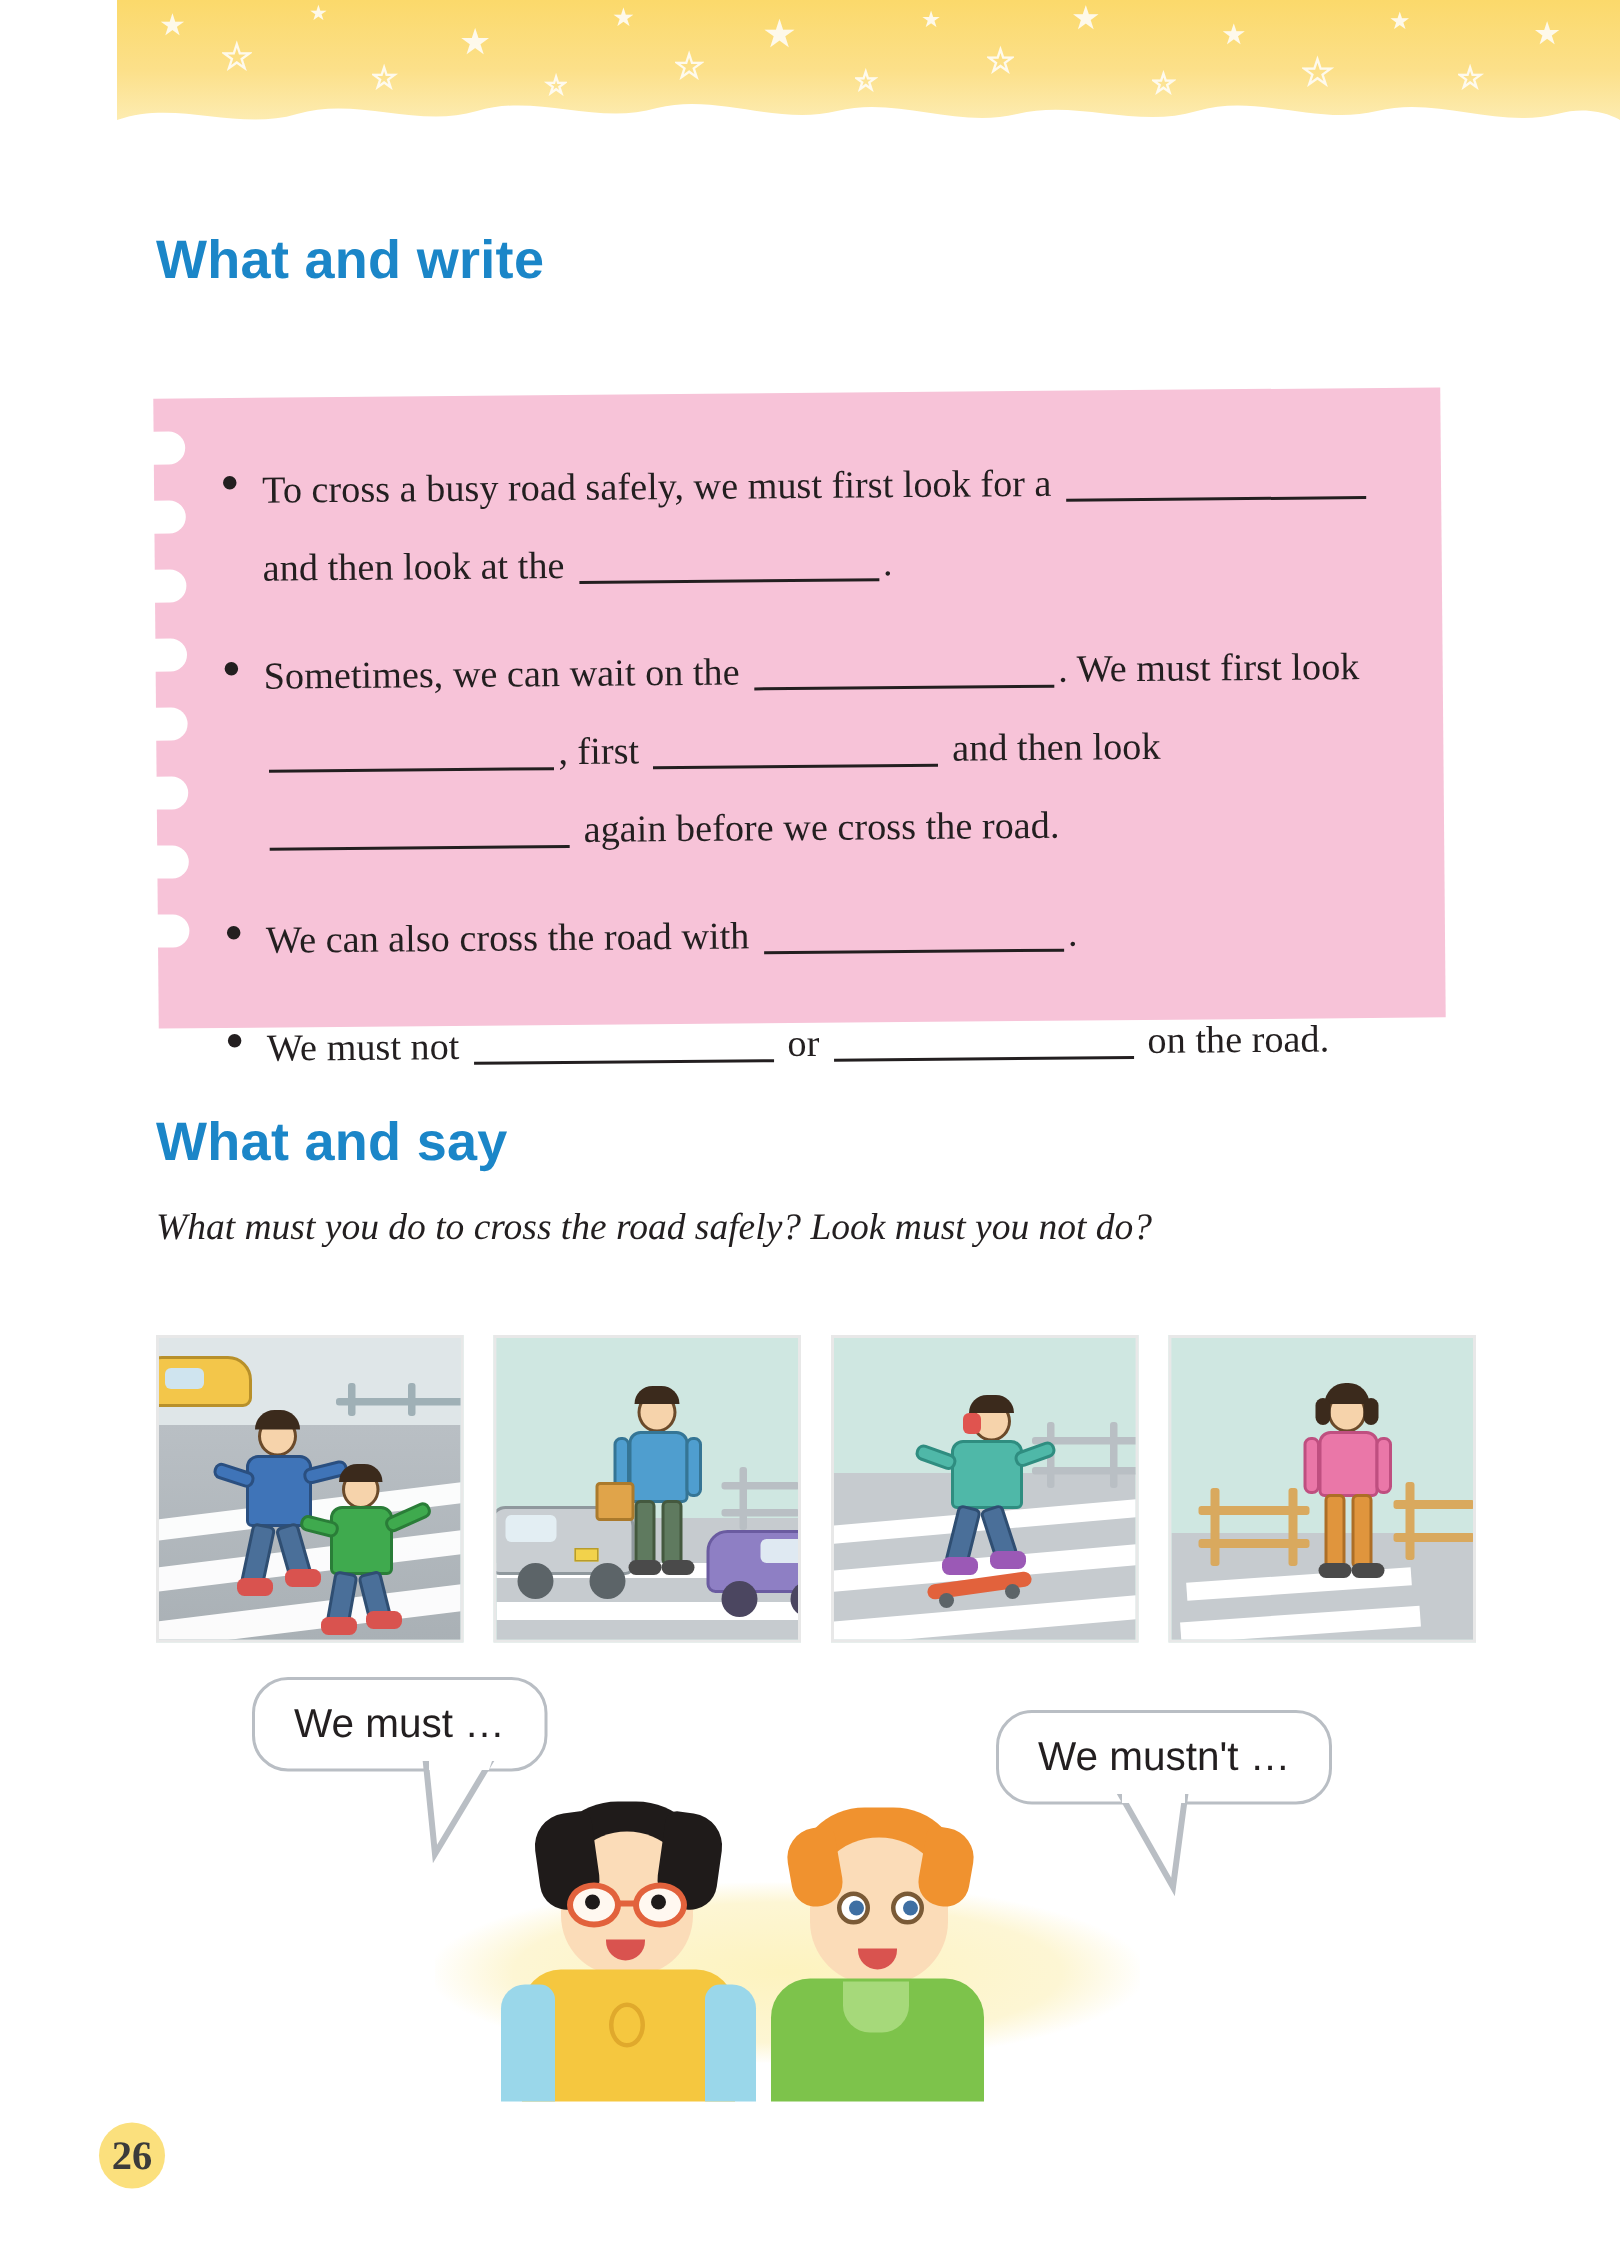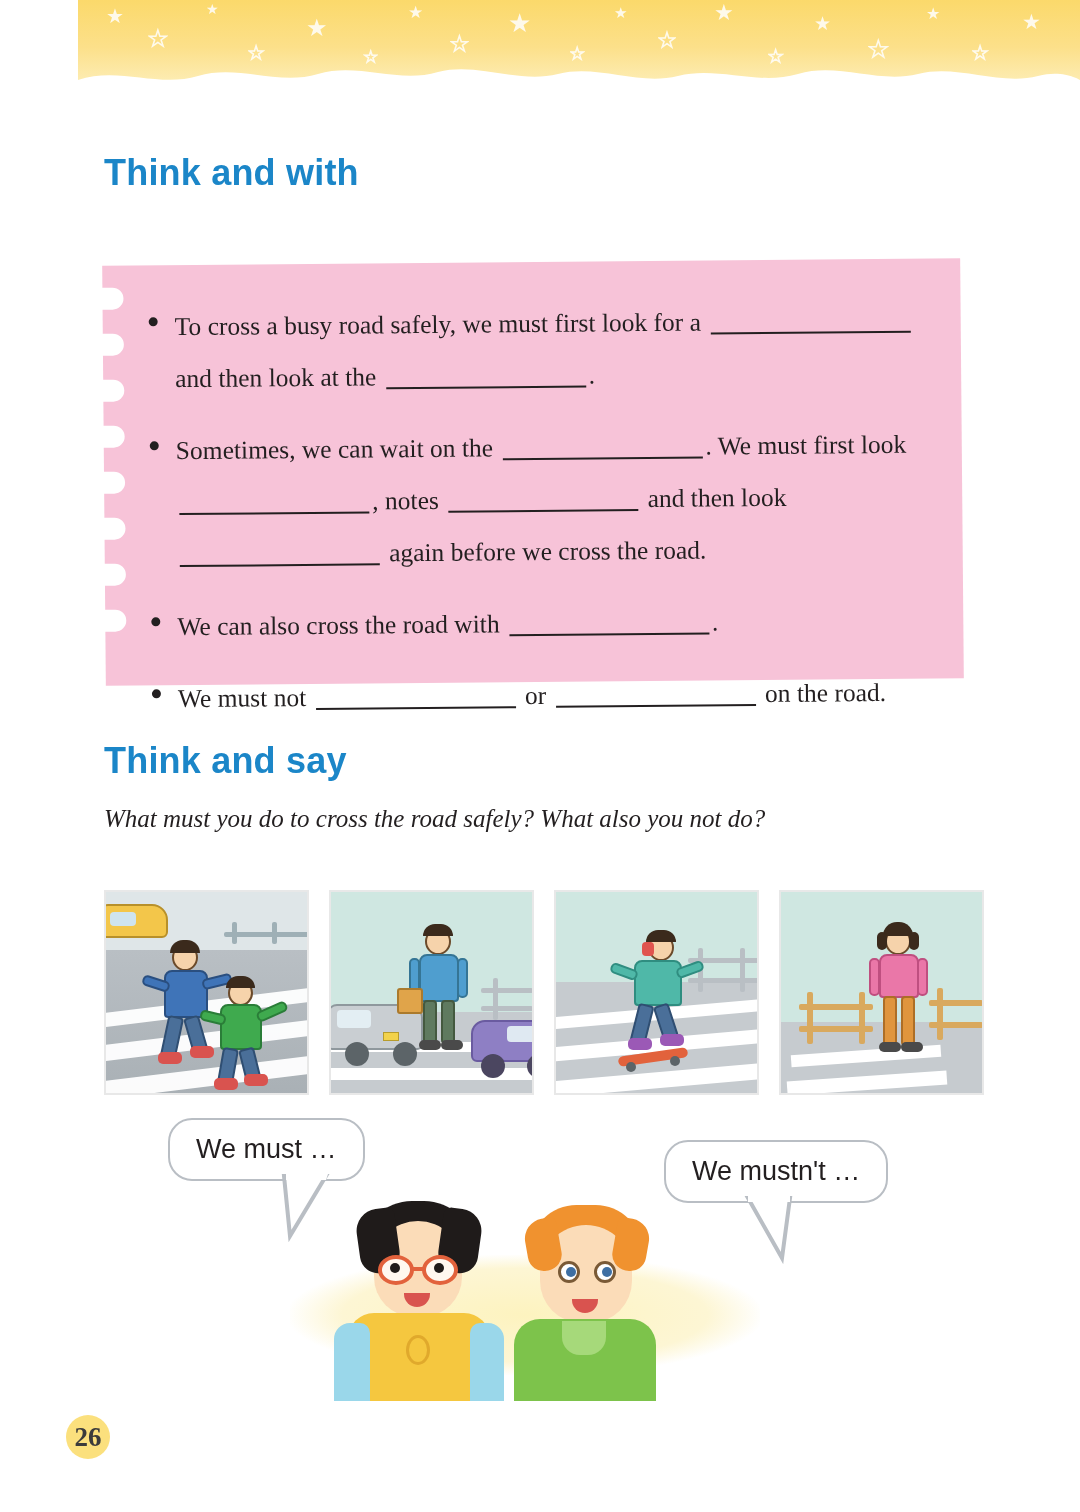--- a/index.html
+++ b/index.html
@@ -173,21 +173,21 @@
 
     <svg class="wave" viewBox="0 0 1002 26" preserveAspectRatio="none">
       <path d="M0,18 C40,4 80,26 120,14 C160,2 200,24 240,12 C280,0 320,22 360,10
                C400,0 440,22 480,12 C520,2 560,24 600,14 C640,4 680,24 720,12
                C760,0 800,22 840,12 C880,2 920,24 960,14 C985,7 1002,18 1002,18
                L1002,26 L0,26 Z" fill="#ffffff"></path>
     </svg>
   </div>
   <div class="left-edge"></div>
 
-  <div class="h-section" style="left:104px; top:152px;">Think and with</div>
+  <div class="h-section" style="left:104px; top:152px;">What and write</div>
 
   <div class="note-card">
     <div class="holes">
       <div class="hole"></div>
       <div class="hole"></div>
       <div class="hole"></div>
       <div class="hole"></div>
       <div class="hole"></div>
       <div class="hole"></div>
       <div class="hole"></div>
@@ -208,21 +208,21 @@
         </div>
       </div>
 
       <div class="note-item">
         <div class="bullet">
             <i></i>
           </div>
         <div class="note-text">
           <span>Sometimes, we can wait on the</span>
           <span class="blank"></span><span>. We must first look</span>
-          <span class="blank short"></span><span>, notes</span>
+          <span class="blank short"></span><span>, first</span>
           <span class="blank short"></span>
           <span>and then look</span>
           <span class="blank"></span>
           <span>again before we cross the road.</span>
         </div>
       </div>
 
       <div class="note-item">
         <div class="bullet">
             <i></i>
@@ -242,22 +242,22 @@
           <span class="blank"></span>
           <span>or</span>
           <span class="blank"></span>
           <span>on the road.</span>
         </div>
       </div>
 
     </div>
   </div>
 
-  <div class="h-section" style="left:104px; top:740px;">Think and say</div>
-  <div class="subtitle" style="left:104px; top:800px; width:880px; line-height:38px;">What must you do to cross the road safely? What also you not do?</div>
+  <div class="h-section" style="left:104px; top:740px;">What and say</div>
+  <div class="subtitle" style="left:104px; top:800px; width:880px; line-height:38px;">What must you do to cross the road safely? Look must you not do?</div>
 
   <div class="pic-row">
 
     <div class="pic">
       <div class="sky" style="background:linear-gradient(180deg,#e7eef1 0%,#dfe7ea 55%,#cfd6da 100%);"></div>
       <div style="position:absolute;left:0;top:0;width:205px;height:58px;background:#dfe6e8;"></div>
 
       <div style="position:absolute;left:-8px;top:12px;width:70px;height:34px;background:#f3c64a;border-radius:10px 16px 6px 6px;border:2px solid #b8902a;"></div>
       <div style="position:absolute;left:4px;top:20px;width:26px;height:14px;background:#cfe4ef;border-radius:4px;"></div>
 

